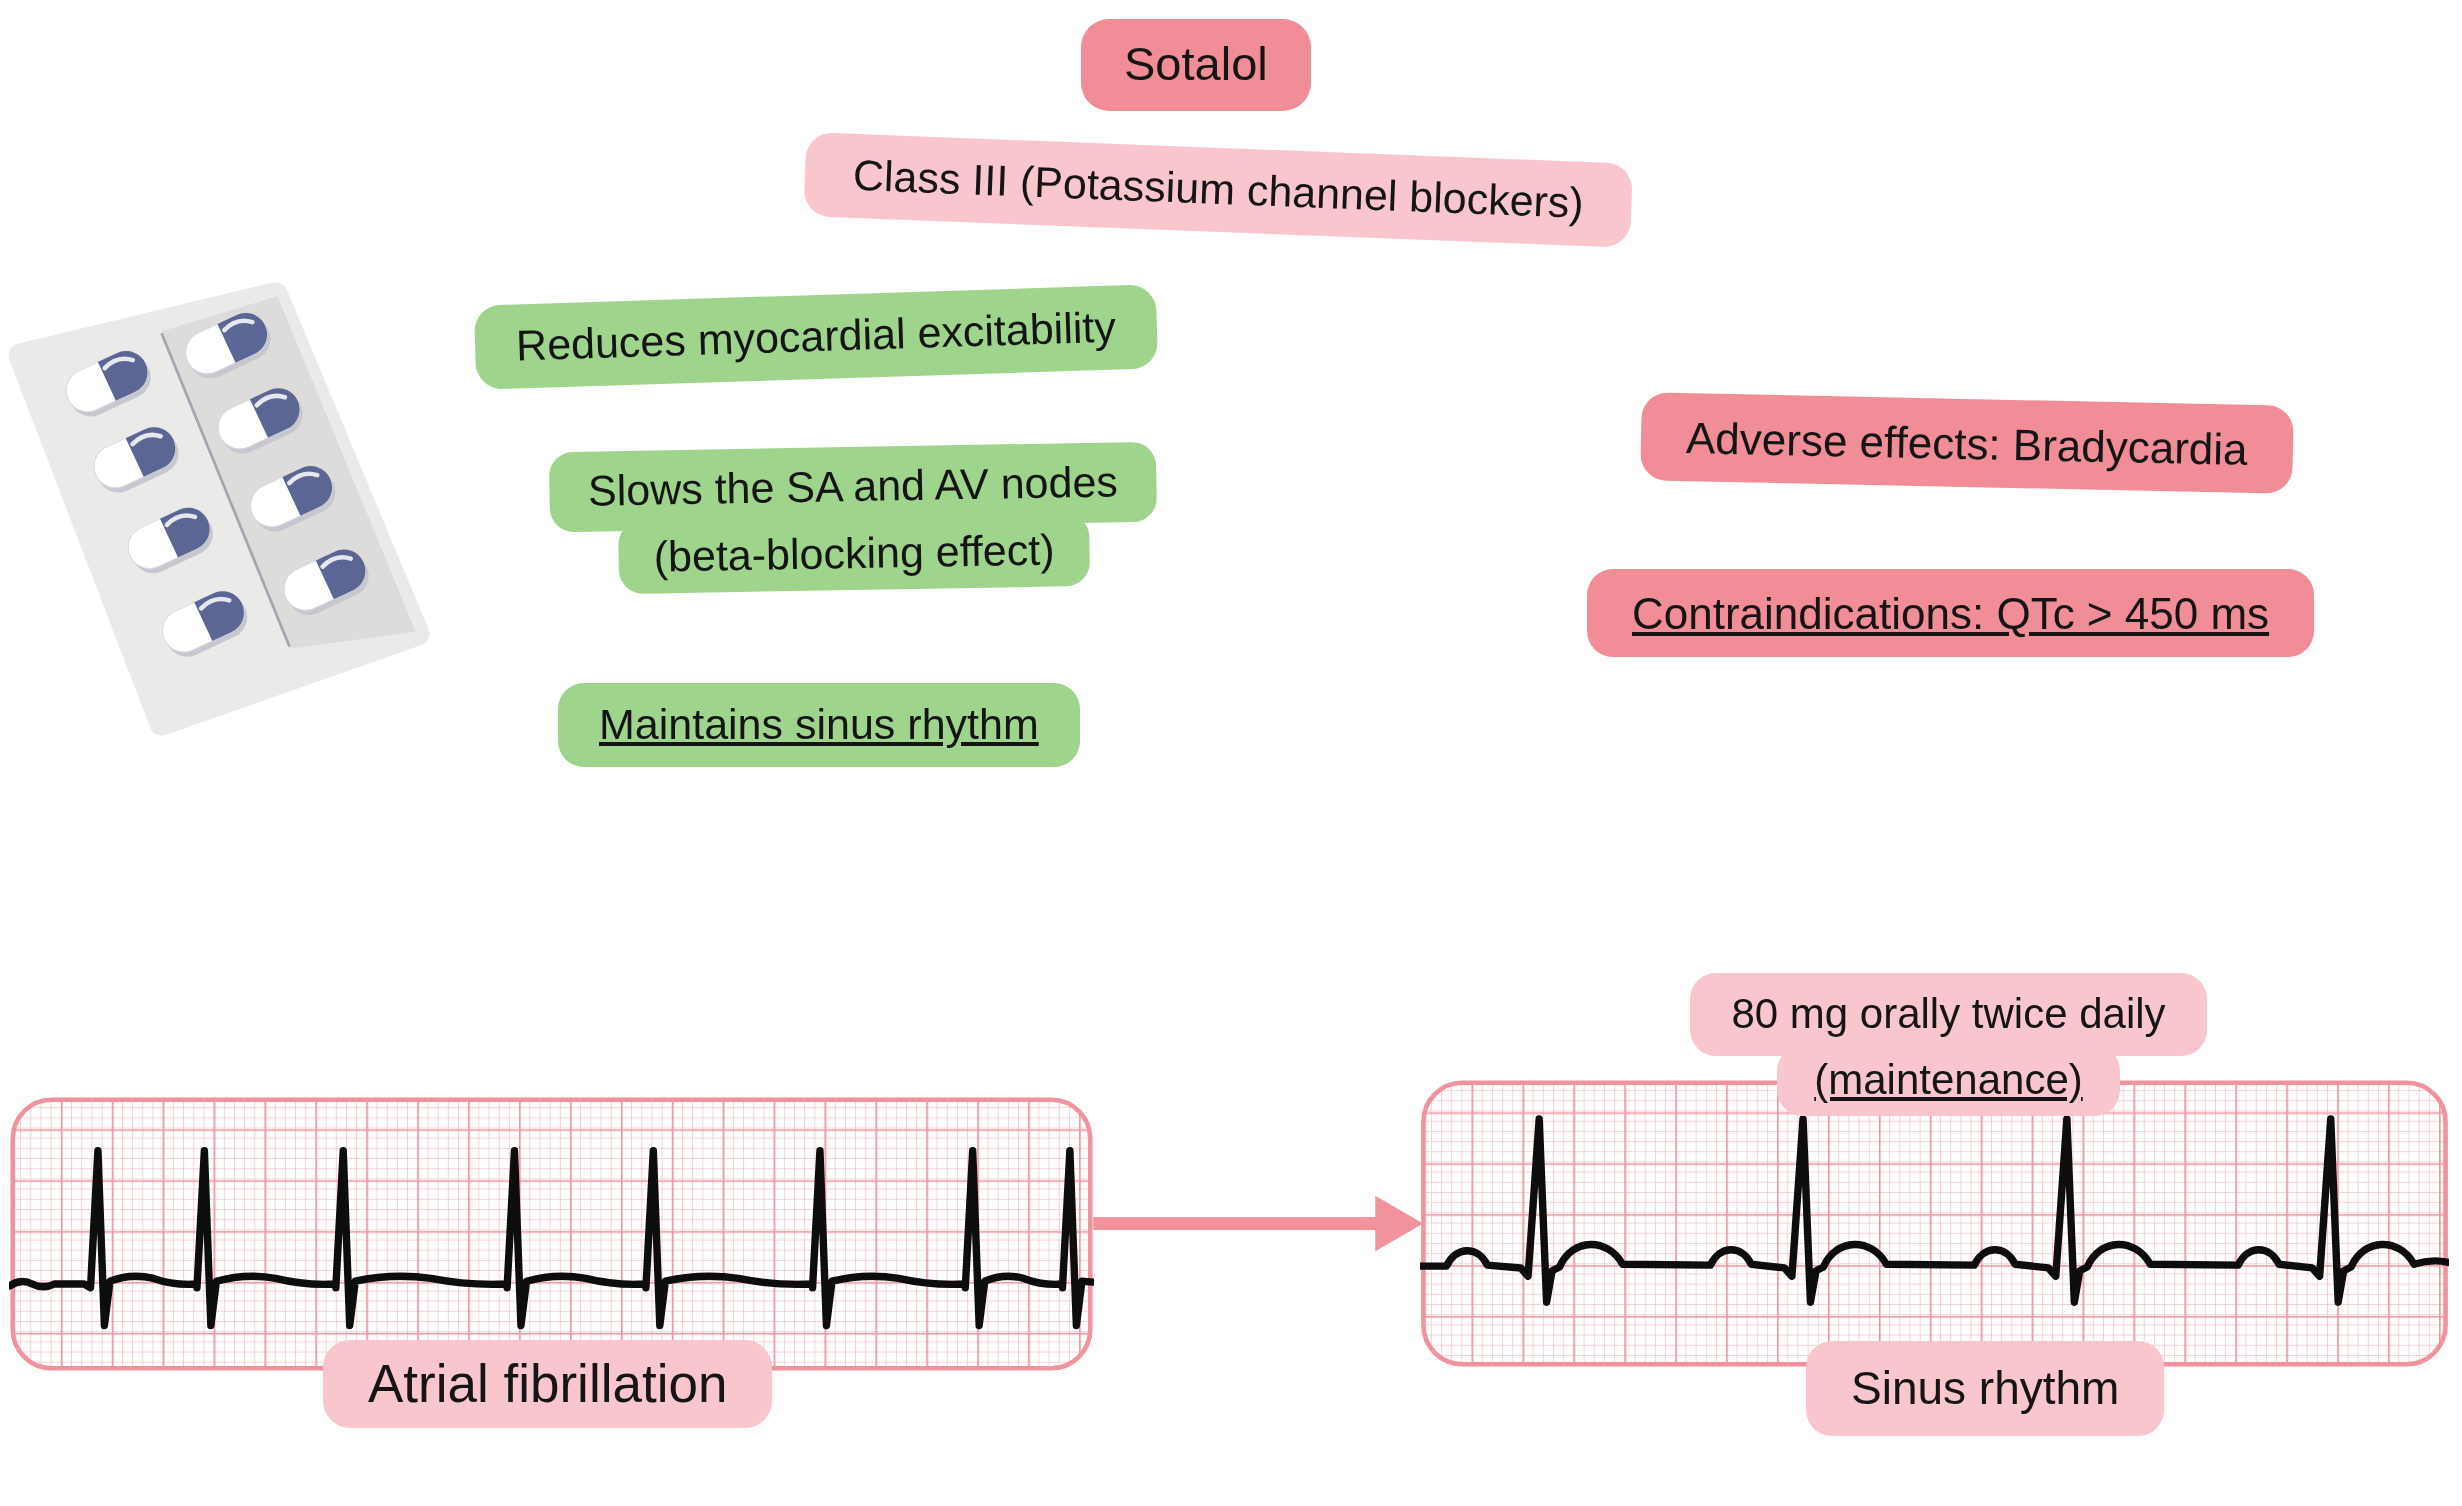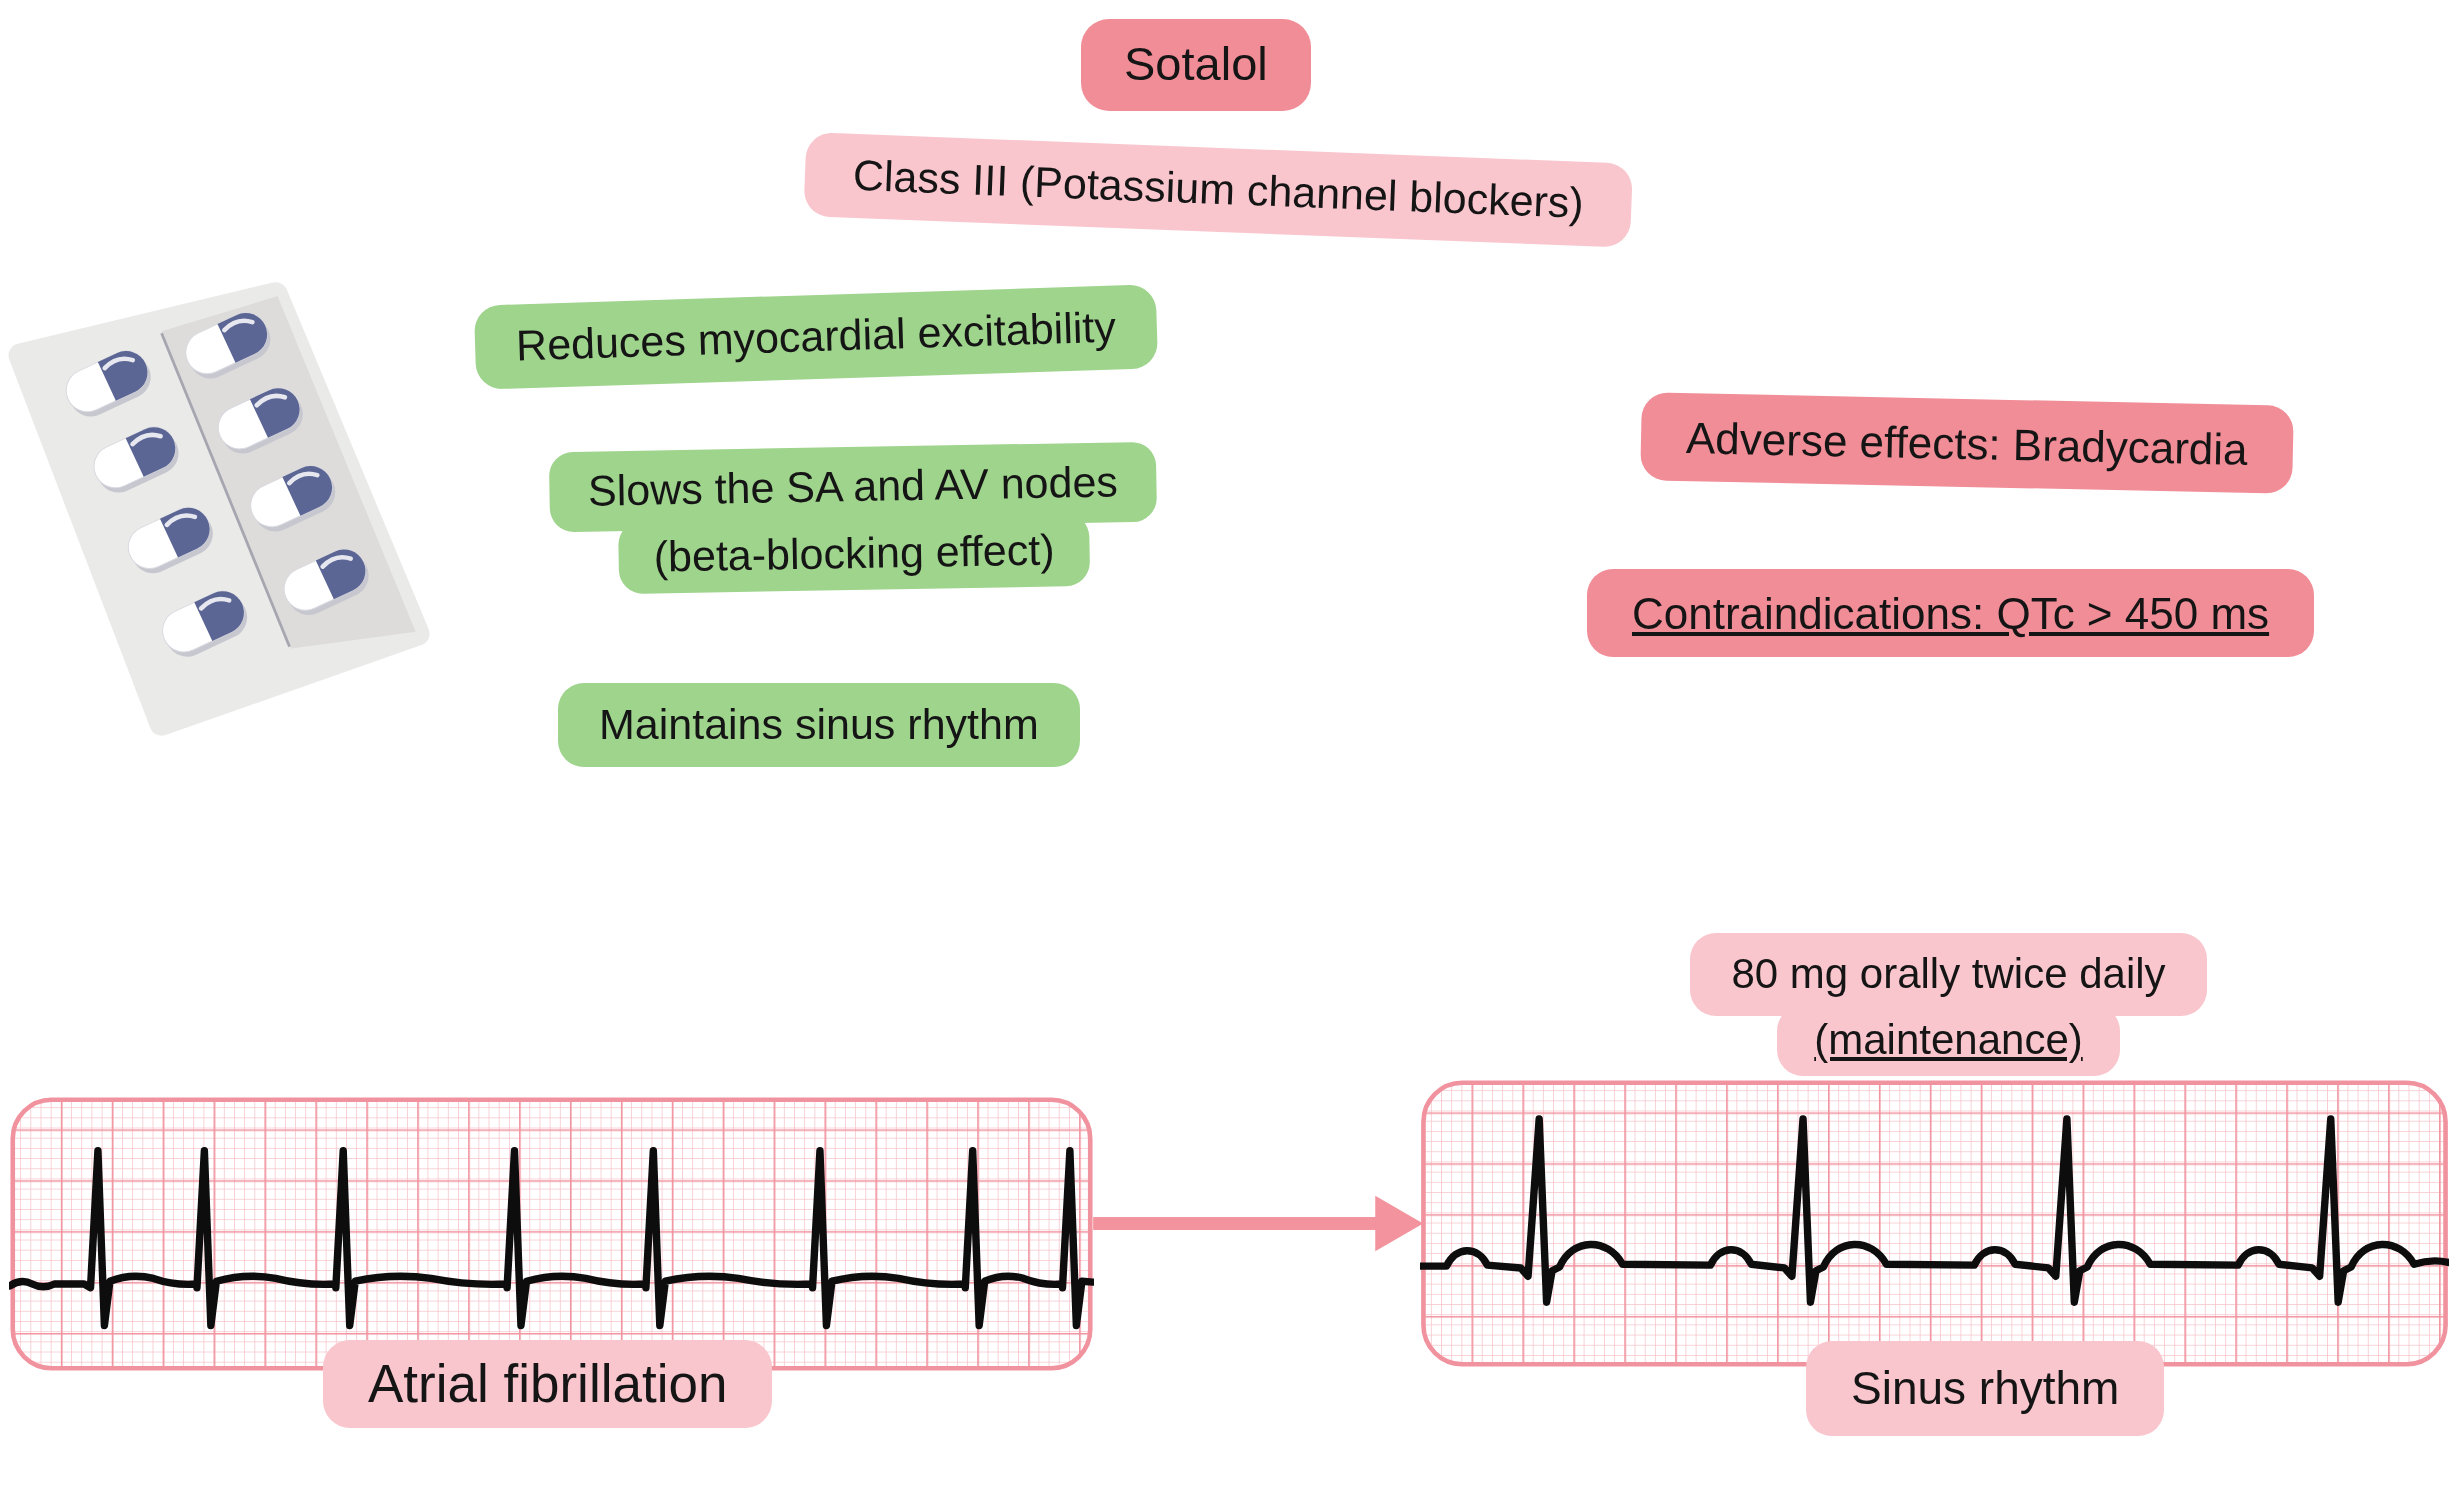--- a/index.html
+++ b/index.html
@@ -43,28 +43,28 @@
   }
   .stack {
     position: absolute;
     display: flex; flex-direction: column; align-items: center;
     z-index: 4;
   }
   .stack .bubble { position: relative; text-align: center; }
   .g2 { left: 501px; top: 447px; width: 705px; transform: rotate(-1deg); }
   .g2 .l1 { font-size: 43px; padding: 13px 39px; border-radius: 24px; }
   .g2 .l2 { font-size: 43px; padding: 9.3px 35px; border-radius: 24px; margin-top: -9.3px; }
-  .g3 { left: 558px; top: 683px; font-size: 43px; }
+  .g3 { left: 558px; top: 683px; font-size: 43px; text-decoration: underline; }
   .w1 {
     left: 1641px; top: 399px; font-size: 44px; padding: 16.7px 45px;
     transform: rotate(1.2deg);
   }
   .w2 { left: 1587px; top: 569px; font-size: 44px; padding: 16.7px 45px; text-decoration: underline; }
   .dosage { left: 1624px; top: 933px; width: 649px; }
-  .dosage .l1 { font-size: 42px; padding: 15px 41px; border-radius: 26px; }
+  .dosage .l1 { font-size: 42px; padding: 15px 41px; border-radius: 26px; margin-top: 40px; }
   .dosage .l2 { font-size: 42px; padding: 9.3px 37px; border-radius: 26px; margin-top: -11px; text-decoration: underline; }
   .af-label {
     left: 323px; top: 1340px; font-size: 53px; padding: 11px 45px;
     border-radius: 27px; z-index: 6;
   }
   .sr-label {
     left: 1806px; top: 1341px; font-size: 46px; padding: 18.5px 45px;
     border-radius: 26px; z-index: 6; text-align: center;
   }
   svg.abs { position: absolute; }

